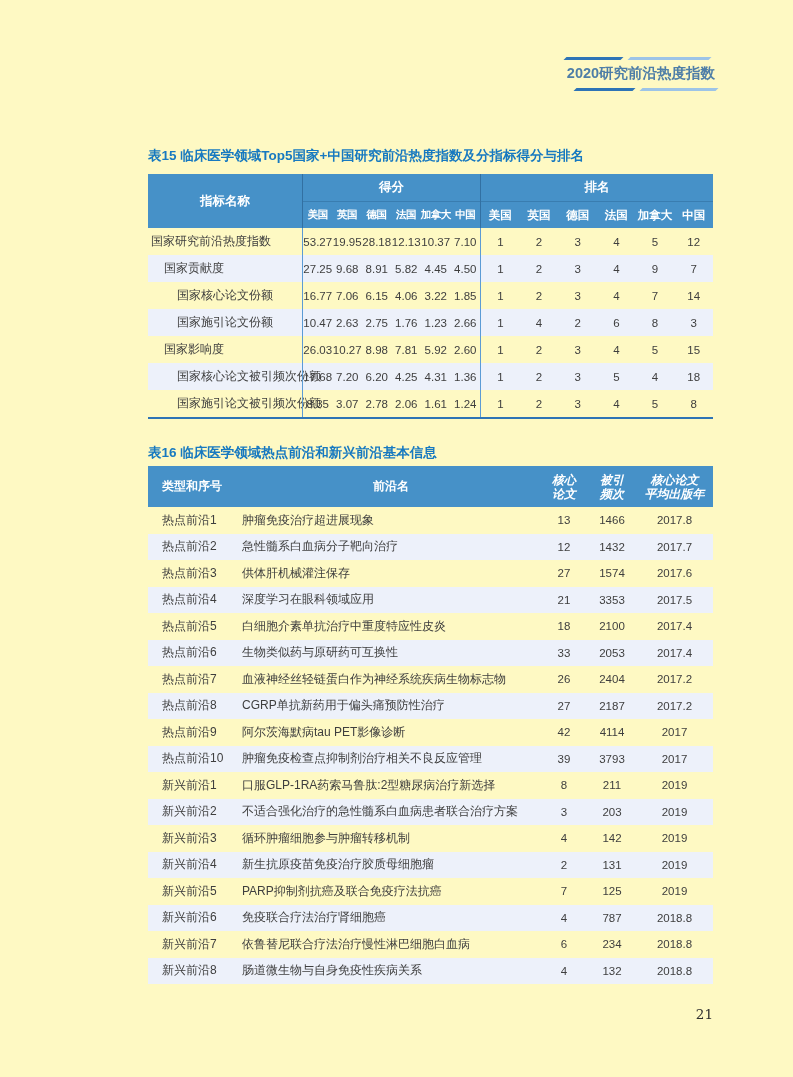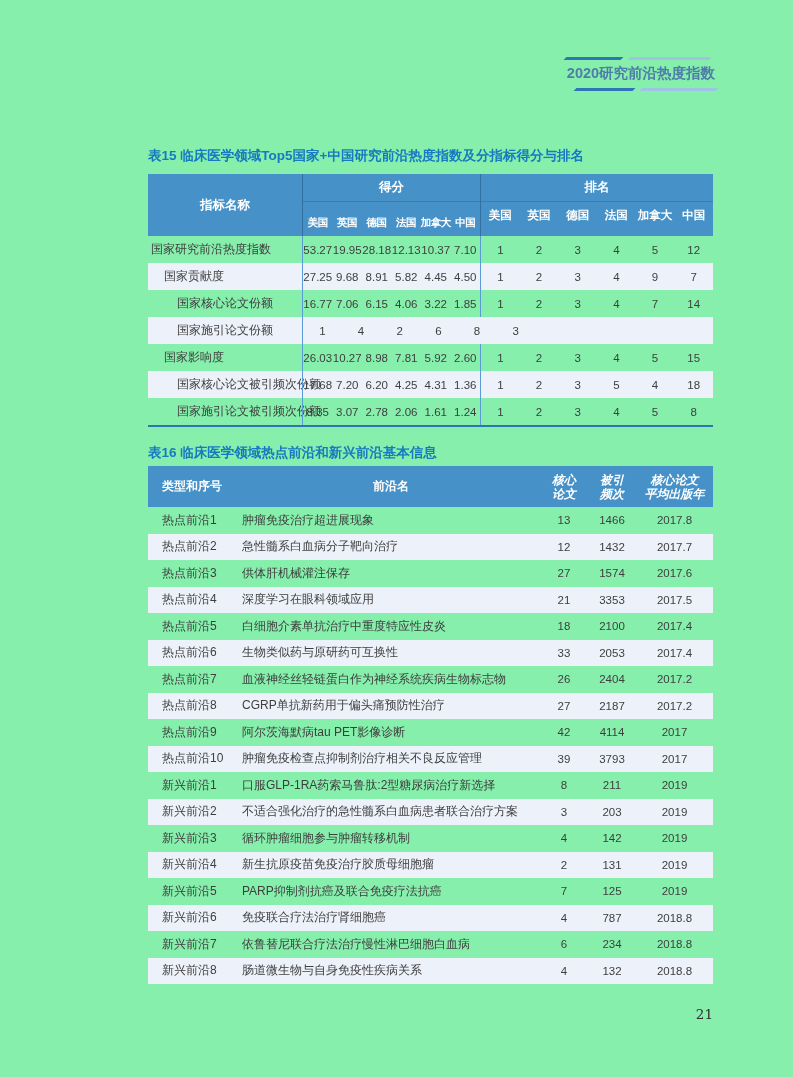--- a/index.html
+++ b/index.html
@@ -1,17 +1,17 @@
 <!DOCTYPE html>
 <html><head>
 <meta charset="utf-8">
 <style>
   html,body{margin:0;padding:0;background:#ffffff;}
   body{font-family:"Liberation Sans","DejaVu Sans",sans-serif;}
-  .page{position:relative;width:793px;height:1077px;background:#86efac;overflow:hidden;}
+  .page{position:relative;width:793px;height:1077px;background:#fef9c3;overflow:hidden;}
 
   
   .banner{position:absolute;top:57px;right:76px;width:152px;text-align:center;}
   .banner-line{display:flex;height:3px;align-items:center;}
   .banner-line .seg{display:block;height:3px;transform:skewX(-45deg);}
   .seg.dark{background:#2e74b6;}
   .seg.light{background:#9dc4e7;}
   .banner-line.top .dark{width:57px;}
   .banner-line.top .light{width:81px;margin-left:7px;}
   .banner-line.bottom{margin-left:10px;}
@@ -22,21 +22,21 @@
   
   .tbl-title{position:absolute;left:148px;font-size:13.5px;font-weight:bold;color:#1779c0;white-space:nowrap;}
   .t15-title{top:147px;}
   .t16-title{top:444px;}
 
   
   .t15{position:absolute;left:148px;top:174px;width:565px;border-bottom:2px solid #2e74b5;}
   .t15-header{display:flex;background:#4691c8;color:#fff;font-weight:bold;}
   .t15-hlabel{width:154px;display:flex;align-items:center;justify-content:center;font-size:12.5px;box-sizing:border-box;}
   .t15-group{display:flex;flex-direction:column;box-sizing:border-box;border-left:1px solid rgba(13,53,92,0.35);}
-  .t15-group.g-scores{width:178px;gap:8px;}
+  .t15-group.g-scores{width:178px;}
   .t15-group.g-ranks{width:233px;}
   .group-title{height:27px;line-height:27px;text-align:center;font-size:12.5px;border-bottom:1px solid rgba(13,53,92,0.22);}
   .group-row{display:flex;height:26px;align-items:center;}
   .group-row span{flex:1;text-align:center;white-space:nowrap;}
   .g-scores .group-row span{font-size:10.5px;letter-spacing:-0.5px;}
   .g-ranks .group-row span{font-size:11.5px;}
   .t15-row{display:flex;height:27px;}
   .t15-row.alt{background:#edf1fa;}
   .t15-rlabel{width:154px;display:flex;align-items:center;font-size:12px;color:#3e3e3e;padding-left:3px;box-sizing:border-box;white-space:nowrap;}
   .t15-rlabel.ind1{padding-left:16px;font-family:Liberation Serif, serif;}
@@ -162,20 +162,28 @@
           <span>1</span>
           <span>2</span>
           <span>3</span>
           <span>4</span>
           <span>7</span>
           <span>14</span>
         </div>
       </div>
       <div class="t15-row alt">
         <div class="t15-rlabel ind2">国家施引论文份额</div>
+        <div class="t15-cells c-scores">
+          <span>10.47</span>
+          <span>2.63</span>
+          <span>2.75</span>
+          <span>1.76</span>
+          <span>1.23</span>
+          <span>2.66</span>
+        </div>
         <div class="t15-cells c-ranks">
           <span>1</span>
           <span>4</span>
           <span>2</span>
           <span>6</span>
           <span>8</span>
           <span>3</span>
         </div>
       </div>
       <div class="t15-row">

